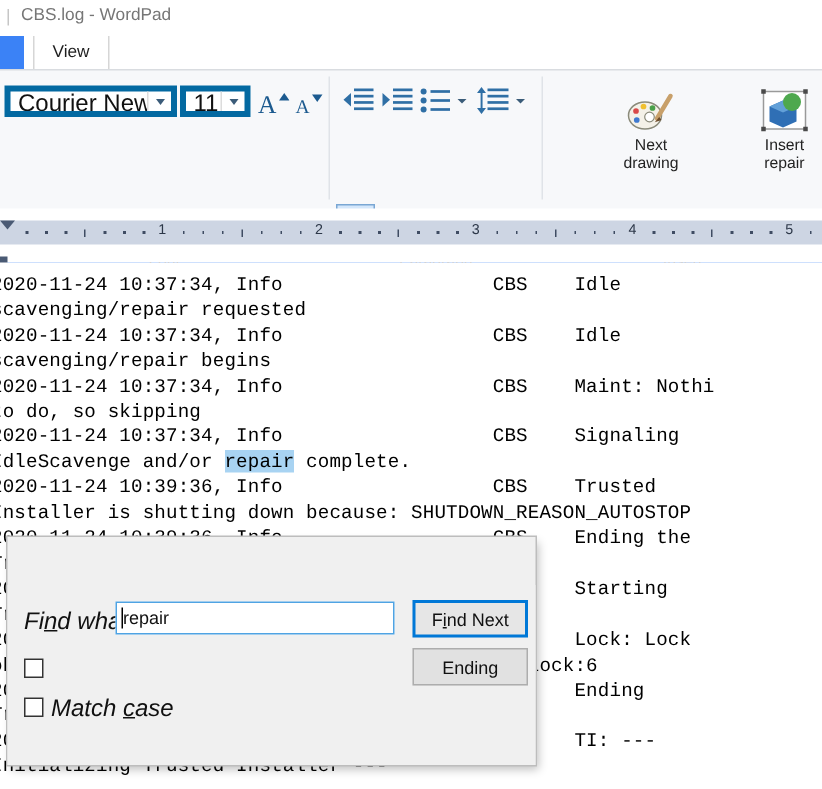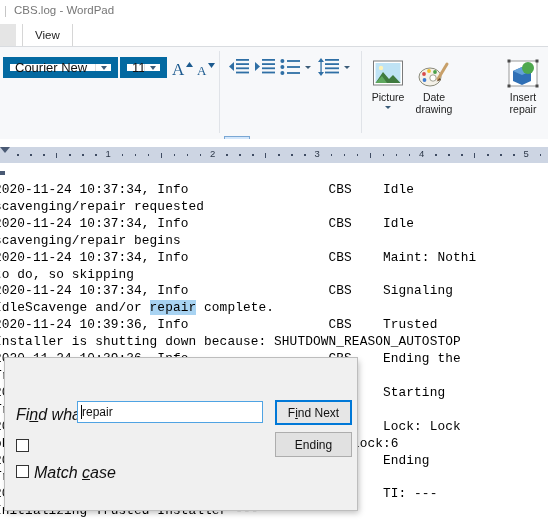--- a/index.html
+++ b/index.html
@@ -2,21 +2,21 @@
 <html><head>
 <meta charset="utf-8">
 <style>
   html,body{margin:0;padding:0;}
   body{
     width:548px;height:526px;overflow:hidden;
     font-family:"Liberation Sans", sans-serif;
     background:#ffffff;
     -webkit-font-smoothing:antialiased;
   }
-  .app{position:relative;width:548px;height:526px;overflow:hidden;background:#e5e5e5;}
+  .app{position:relative;width:548px;height:526px;overflow:hidden;background:#3b82f6;}
 
   
   .titlebar{
     position:absolute;left:0;top:0;width:548px;height:24px;
     background:#ffffff;
   }
   .titlebar .qat-sep{
     position:absolute;left:5px;top:6px;width:1px;height:11px;background:#c6c6c6;
   }
   .titlebar .title{
@@ -48,23 +48,23 @@
   }
   .grp-sep{position:absolute;top:4px;width:1px;height:82px;background:#e0e3e8;}
   .grp-label{
     position:absolute;top:121px;height:16px;
     font-size:10.5px;color:#4a4a4a;text-align:center;
     white-space:nowrap;
   }
 
   
   .combo{
-    position:absolute;background:#ffffff;border:7px solid #0369a1;
-    box-sizing:border-box;display:flex;align-items:center;
-    font-size:13px;color:#111;
+    position:absolute;background:#ffffff;border:4px solid #0369a1;
+    box-sizing:border-box;display:flex;
+    font-size:16px;color:#111;
   }
   .combo .val{padding-left:5px;flex:1;white-space:nowrap;overflow:hidden;}
   .combo .arr{
     width:15px;height:100%;display:flex;align-items:center;justify-content:center;
     border-left:1px solid #dcdcdc;
   }
   .caret{width:0;height:0;border-left:3.5px solid transparent;border-right:3.5px solid transparent;border-top:4px solid #3b5c79;}
   .caret.sm{border-left-width:3px;border-right-width:3px;border-top-width:3.5px;}
 
   .tb{
@@ -331,50 +331,35 @@
             <rect x="0" y="8" width="19" height="1.8"></rect>
             <rect x="0" y="12" width="12" height="1.8"></rect>
           </g>
       <text x="12" y="16" font-family="Liberation Serif, serif" font-size="12" fill="#2f6fa5">¶</text>
         </svg>
     </div>
 
     <div class="grp-sep" style="left:361px;"></div>
     <div class="grp-label" style="left:220px;width:141px;">Paragraph</div>
 
-    <div class="bigbtn" style="left:365px;top:8px;">
-      <div class="ic">
-        <svg width="34" height="30" viewBox="0 0 34 30">
-          <rect x="2.5" y="2" width="29" height="24" fill="#ffffff" stroke="#7a7a7a" stroke-width="1"></rect>
-          <rect x="4.5" y="4" width="25" height="20" fill="#bfe3f5"></rect>
-          <circle cx="10" cy="9" r="2.2" fill="#fdf3b8"></circle>
-          <path d="M4.5 24 L12 13 L18 20 L22 16 L29.5 24 Z" fill="#3f7a3f"></path>
-          <path d="M4.5 24 L11 17 L16 24 Z" fill="#5ea85e"></path>
-        </svg>
-      </div>
-      <div>Picture</div>
-      <div style="display:flex;justify-content:center;margin-top:2px;">
-          <span class="caret sm"></span>
-        </div>
-    </div>
 
     <div class="bigbtn" style="left:411px;top:8px;">
       <div class="ic">
         <svg width="34" height="30" viewBox="0 0 34 30">
           <ellipse cx="13" cy="18" rx="11" ry="9" fill="#f4f1e8" stroke="#8a8a7a" stroke-width="1"></ellipse>
           <circle cx="16" cy="19" r="3.2" fill="#ffffff" stroke="#8a8a7a" stroke-width=".8"></circle>
           <circle cx="7" cy="15" r="1.9" fill="#d94a4a"></circle>
           <circle cx="12" cy="12" r="1.9" fill="#f0c030"></circle>
           <circle cx="18" cy="13" r="1.9" fill="#4aa04a"></circle>
           <circle cx="7.5" cy="21" r="1.9" fill="#3f7ad0"></circle>
           <path d="M21 20 L30 5" stroke="#c8a06a" stroke-width="3" stroke-linecap="round"></path>
           <path d="M19.5 22.5 L22.5 19 L24 21 Z" fill="#6b4a2a"></path>
         </svg>
       </div>
-      <div>Date</div>
+      <div>Next</div>
       <div>drawing</div>
     </div>
 
 
     <div class="bigbtn" style="left:500px;top:8px;">
       <div class="ic">
         <svg width="34" height="30" viewBox="0 0 34 30">
           <rect x="3" y="2" width="28" height="25" fill="#ffffff" stroke="#9a9a9a" stroke-width="1"></rect>
           <g fill="#4a4a4a">
               <rect x="1.5" y="0.5" width="3" height="3"></rect>

